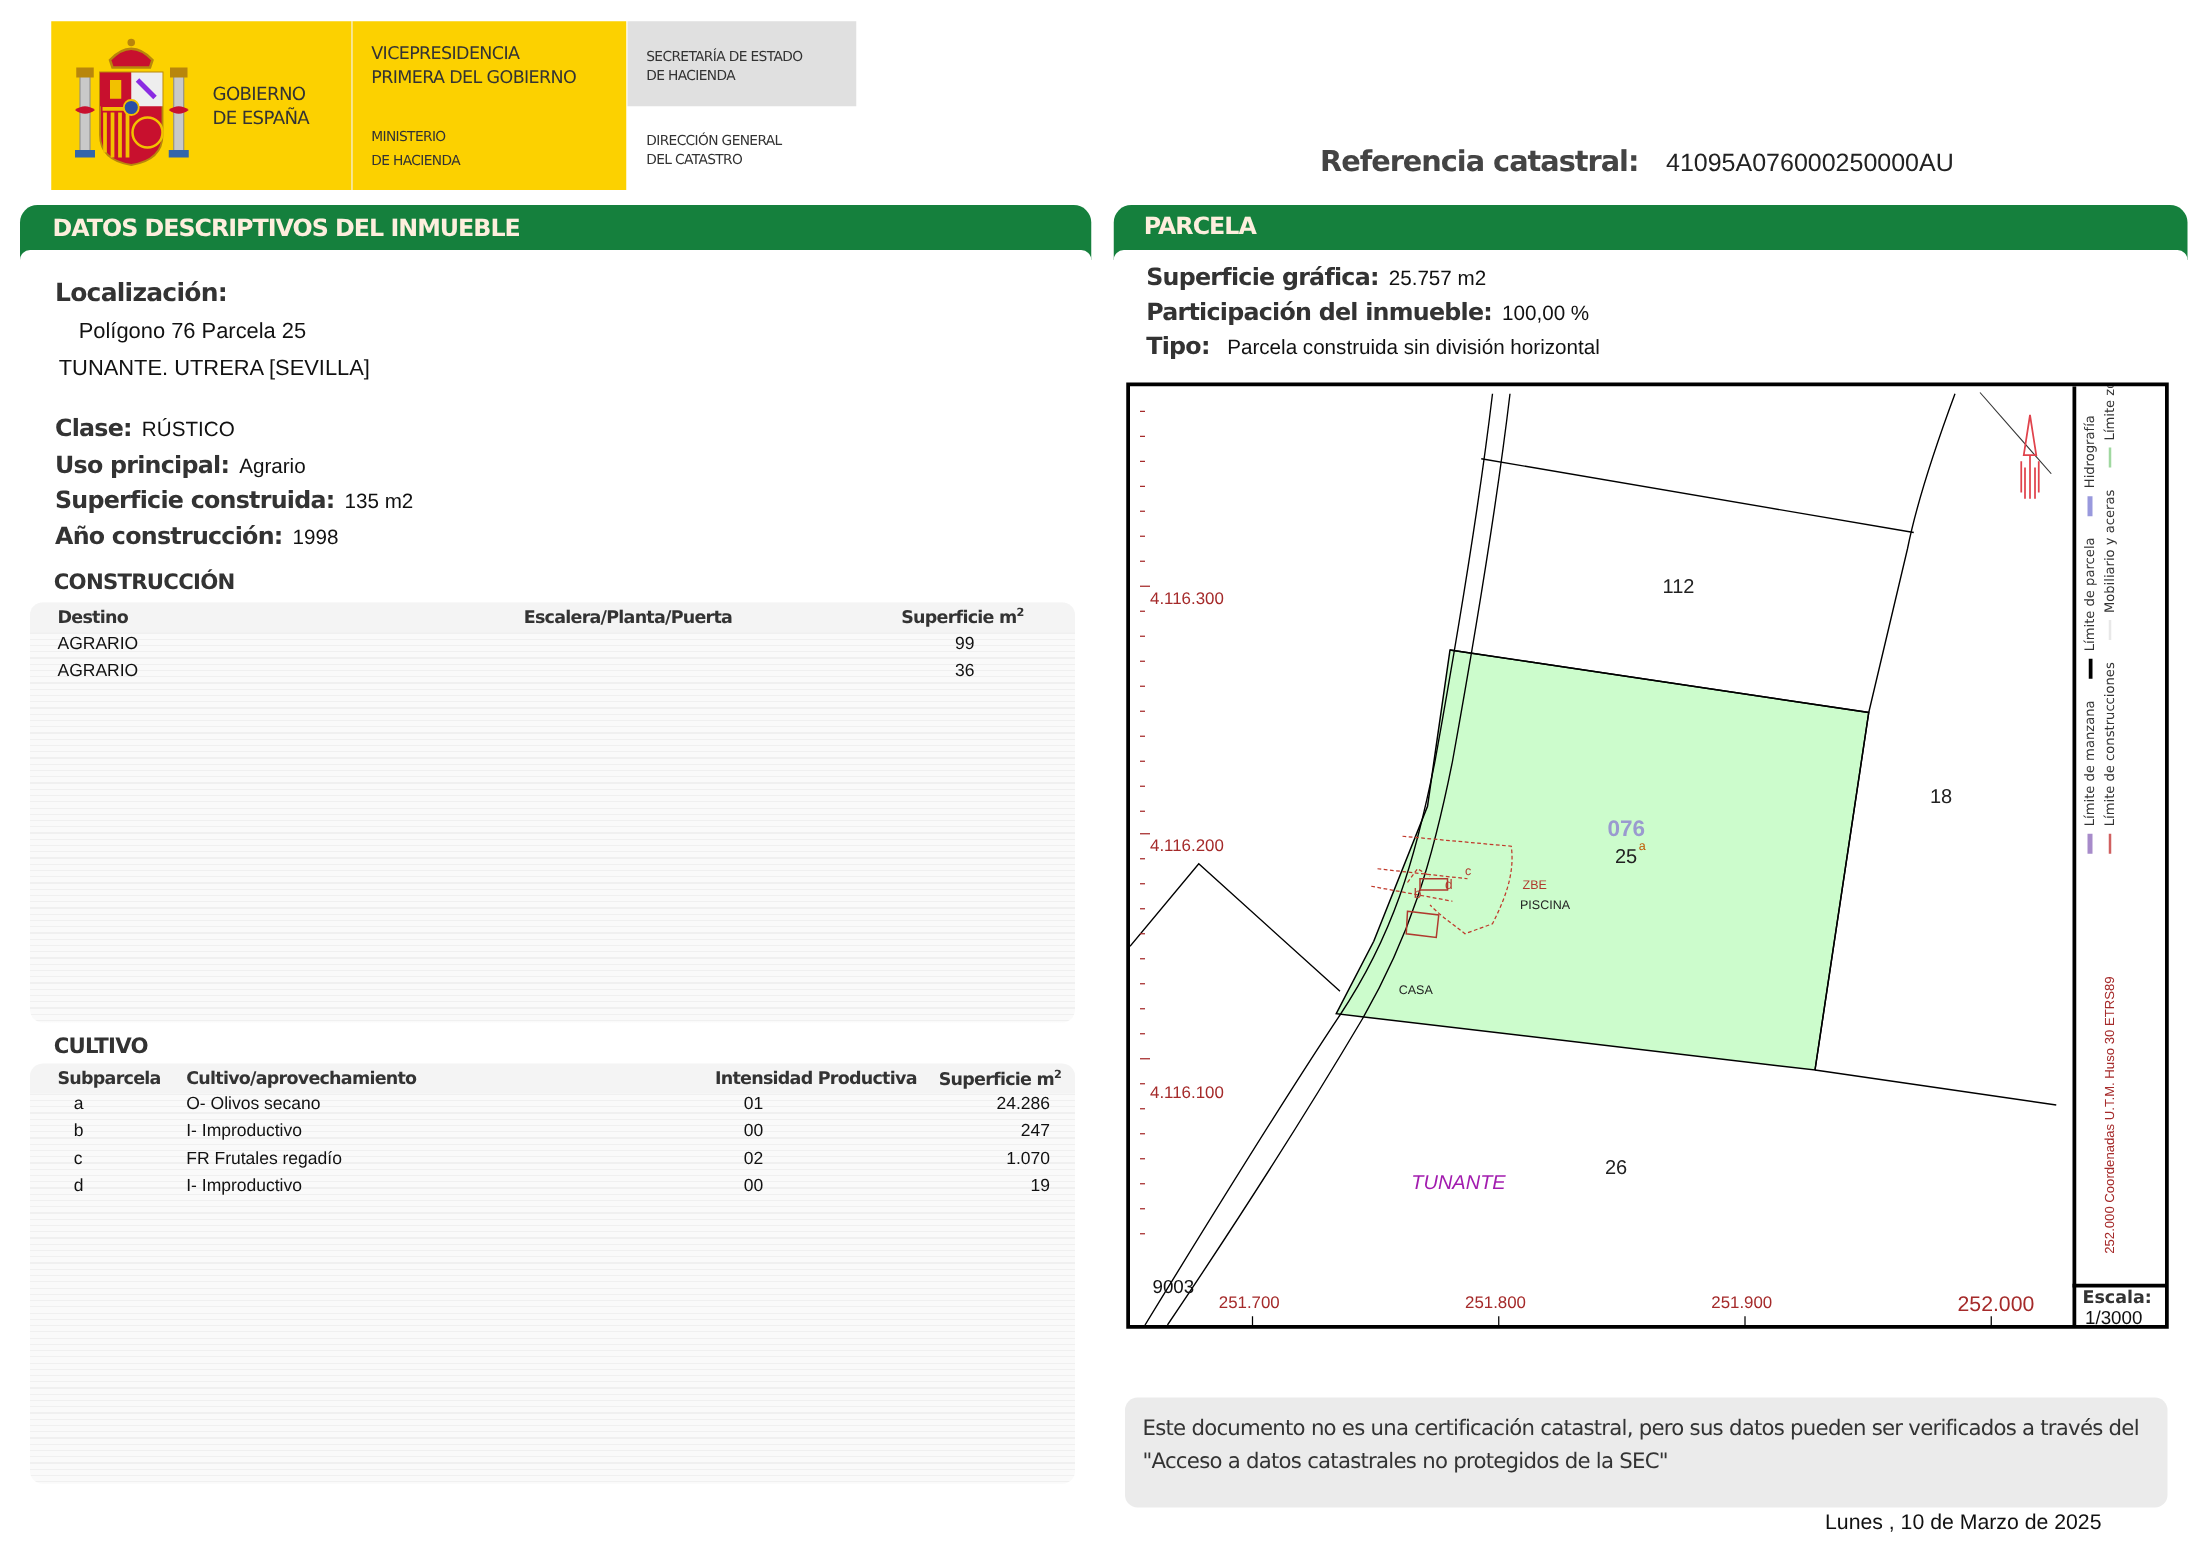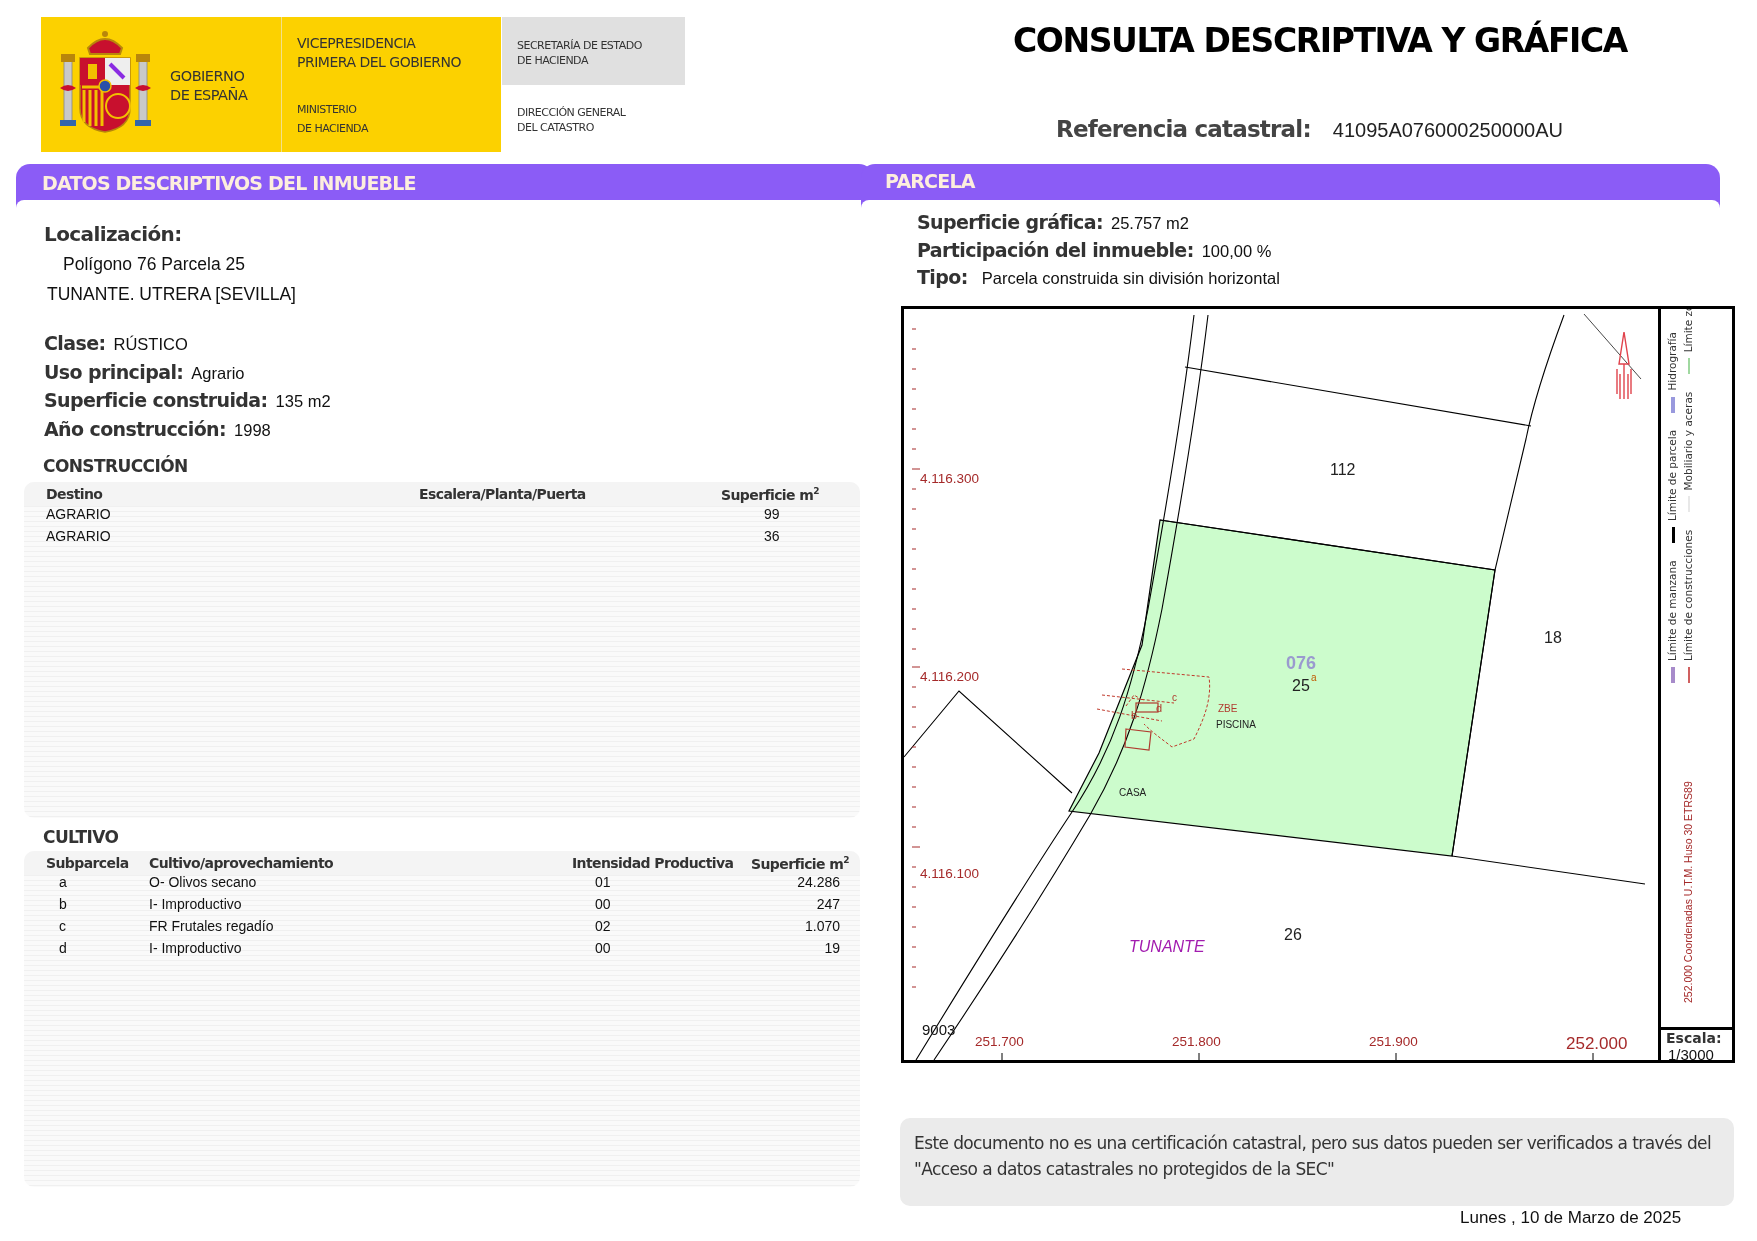--- a/index.html
+++ b/index.html
@@ -16,21 +16,21 @@
   .logo-text { font-family: "DejaVu Sans", sans-serif; color: #333; letter-spacing: -0.5px; }
   .crest { left: 58px; top: 30px; width: 95px; height: 105px; }
 
   
   .title { left: 920px; top: 18px; width: 800px; text-align: center; font-family: "DejaVu Sans", sans-serif; font-weight: bold; font-size: 33px; line-height: 46px; letter-spacing: -1.4px; color: #000; }
   .refcat { left: 1056px; top: 116px; font-size: 23px; }
   .refcat-lbl { font-family: "DejaVu Sans", sans-serif; font-weight: bold; color: #444; letter-spacing: -0.8px; }
   .refcat-val { margin-left: 22px; color: #222; font-size: 20px; }
 
   
-  .band { height: 44px; background: #8b5cf6; border-radius: 14px 14px 0 0; }
+  .band { height: 44px; background: #15803d; border-radius: 14px 14px 0 0; }
   .band-inner { position: absolute; left: 0; right: 0; bottom: 0; height: 8px; background: #fff; border-radius: 10px 10px 0 0; }
   .band-title { position: absolute; left: 26px; top: 8px; font-family: "DejaVu Sans", sans-serif; font-weight: bold; font-size: 19px; color: #fdeedd; letter-spacing: -0.8px; }
 
   .field { font-size: 18px; }
   .field .lbl { font-size: 19px; }
   .field .val { font-size: 16.5px; color: #111; margin-left: 8px; }
 
   .section-h { font-family: "DejaVu Sans", sans-serif; font-weight: bold; color: #333; font-size: 17px; letter-spacing: -0.6px; }
 
   .tbl { background: repeating-linear-gradient(to bottom, #fafafa 0px, #fafafa 4px, #f0f0f0 4px, #f0f0f0 5px); border-radius: 10px; }
@@ -94,21 +94,20 @@
 <div class="abs logo-text" style="left:517px;top:38px;font-size:11px;line-height:15px;">
   <div>SECRETARÍA DE ESTADO</div>
   <div>DE HACIENDA</div>
 </div>
 <div class="abs logo-text" style="left:517px;top:105px;font-size:11px;line-height:15px;">
   <div>DIRECCIÓN GENERAL</div>
   <div>DEL CATASTRO</div>
 </div>
 
 <div class="abs title">
-  <div>CONSULTA DESCRIPTIVA Y GRÁFICA</div>
 </div>
 <div class="abs refcat">
   <span class="refcat-lbl">Referencia catastral:</span><span class="refcat-val">41095A076000250000AU</span>
 </div>
 
 <div class="abs band" style="left:16px;top:164px;width:857px;">
   <span class="band-title">DATOS DESCRIPTIVOS DEL INMUEBLE</span>
   <div class="band-inner" style="top:36px;"></div>
 </div>
 
@@ -175,21 +174,21 @@
     <span class="td" style="right:20px;top:67px;">1.070</span>
   </div>
   <div>
     <span class="td" style="left:35px;top:89px;">d</span>
     <span class="td" style="left:125px;top:89px;">I- Improductivo</span>
     <span class="td" style="left:571px;top:89px;">00</span>
     <span class="td" style="right:20px;top:89px;">19</span>
   </div>
 </div>
 
-<div class="abs band" style="left:861px;top:164px;width:859px;">
+<div class="abs band" style="left:891px;top:164px;width:859px;">
   <span class="band-title" style="left:24px;top:6px;">PARCELA</span>
   <div class="band-inner" style="top:36px;"></div>
 </div>
 
 <div class="abs field" style="left:917px;top:211px;">
   <span class="lbl">Superficie gráfica:</span><span class="val">25.757 m2</span>
 </div>
 <div class="abs field" style="left:917px;top:239px;">
   <span class="lbl">Participación del inmueble:</span><span class="val">100,00 %</span>
 </div>

